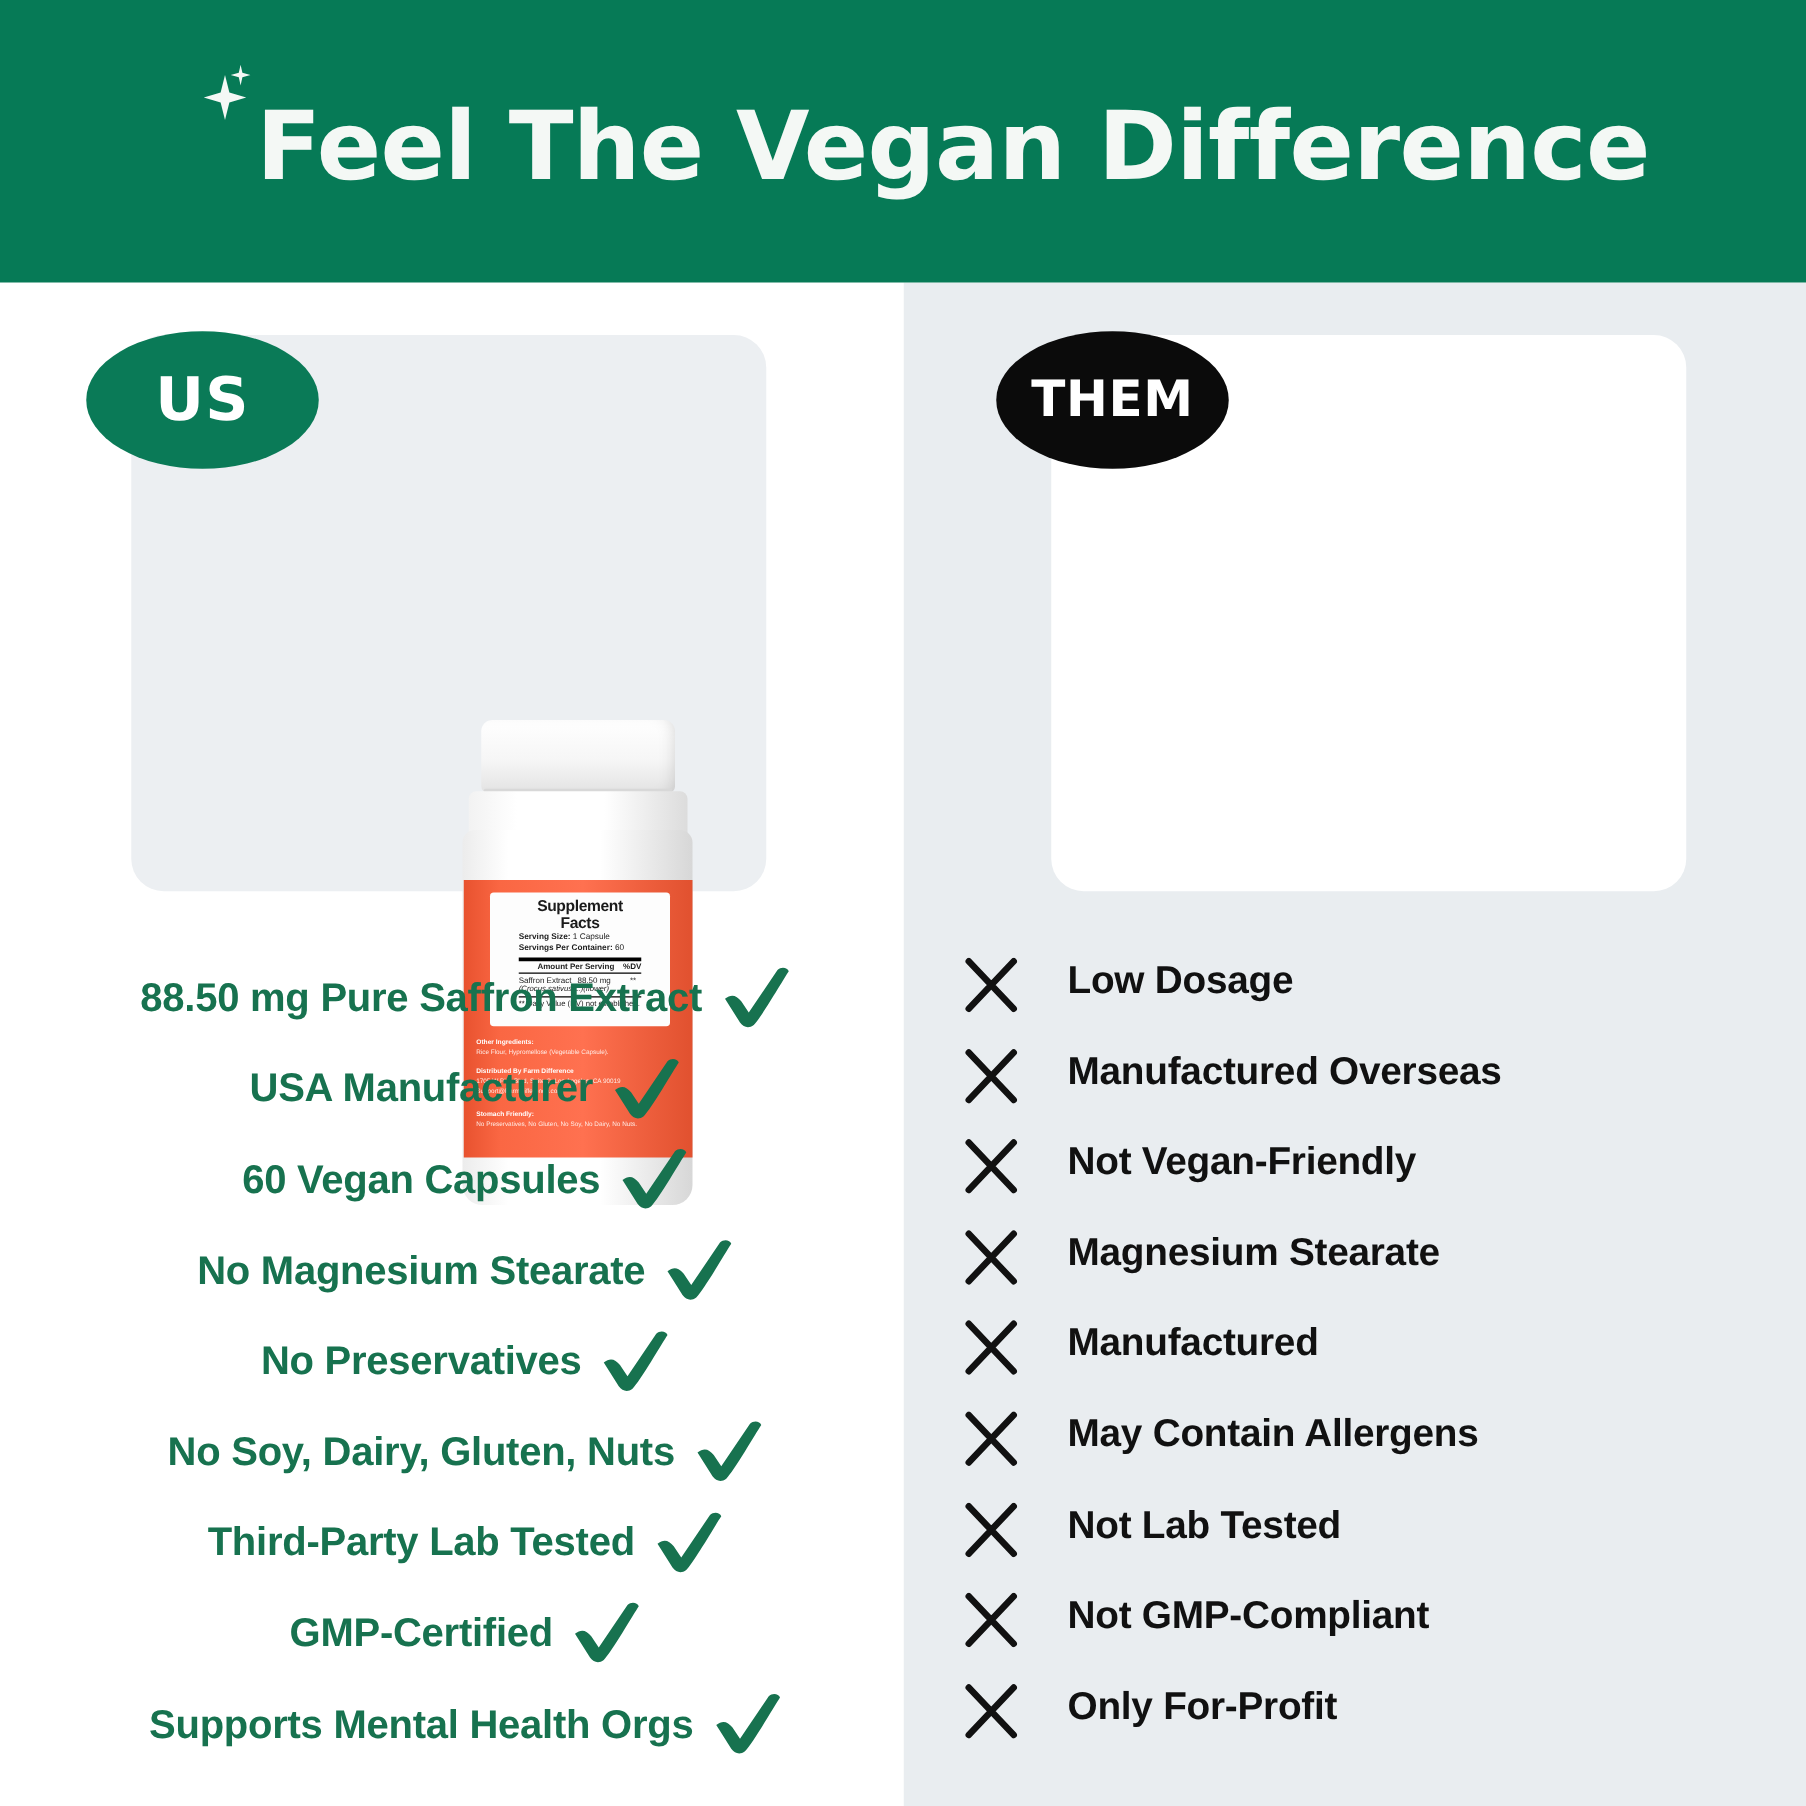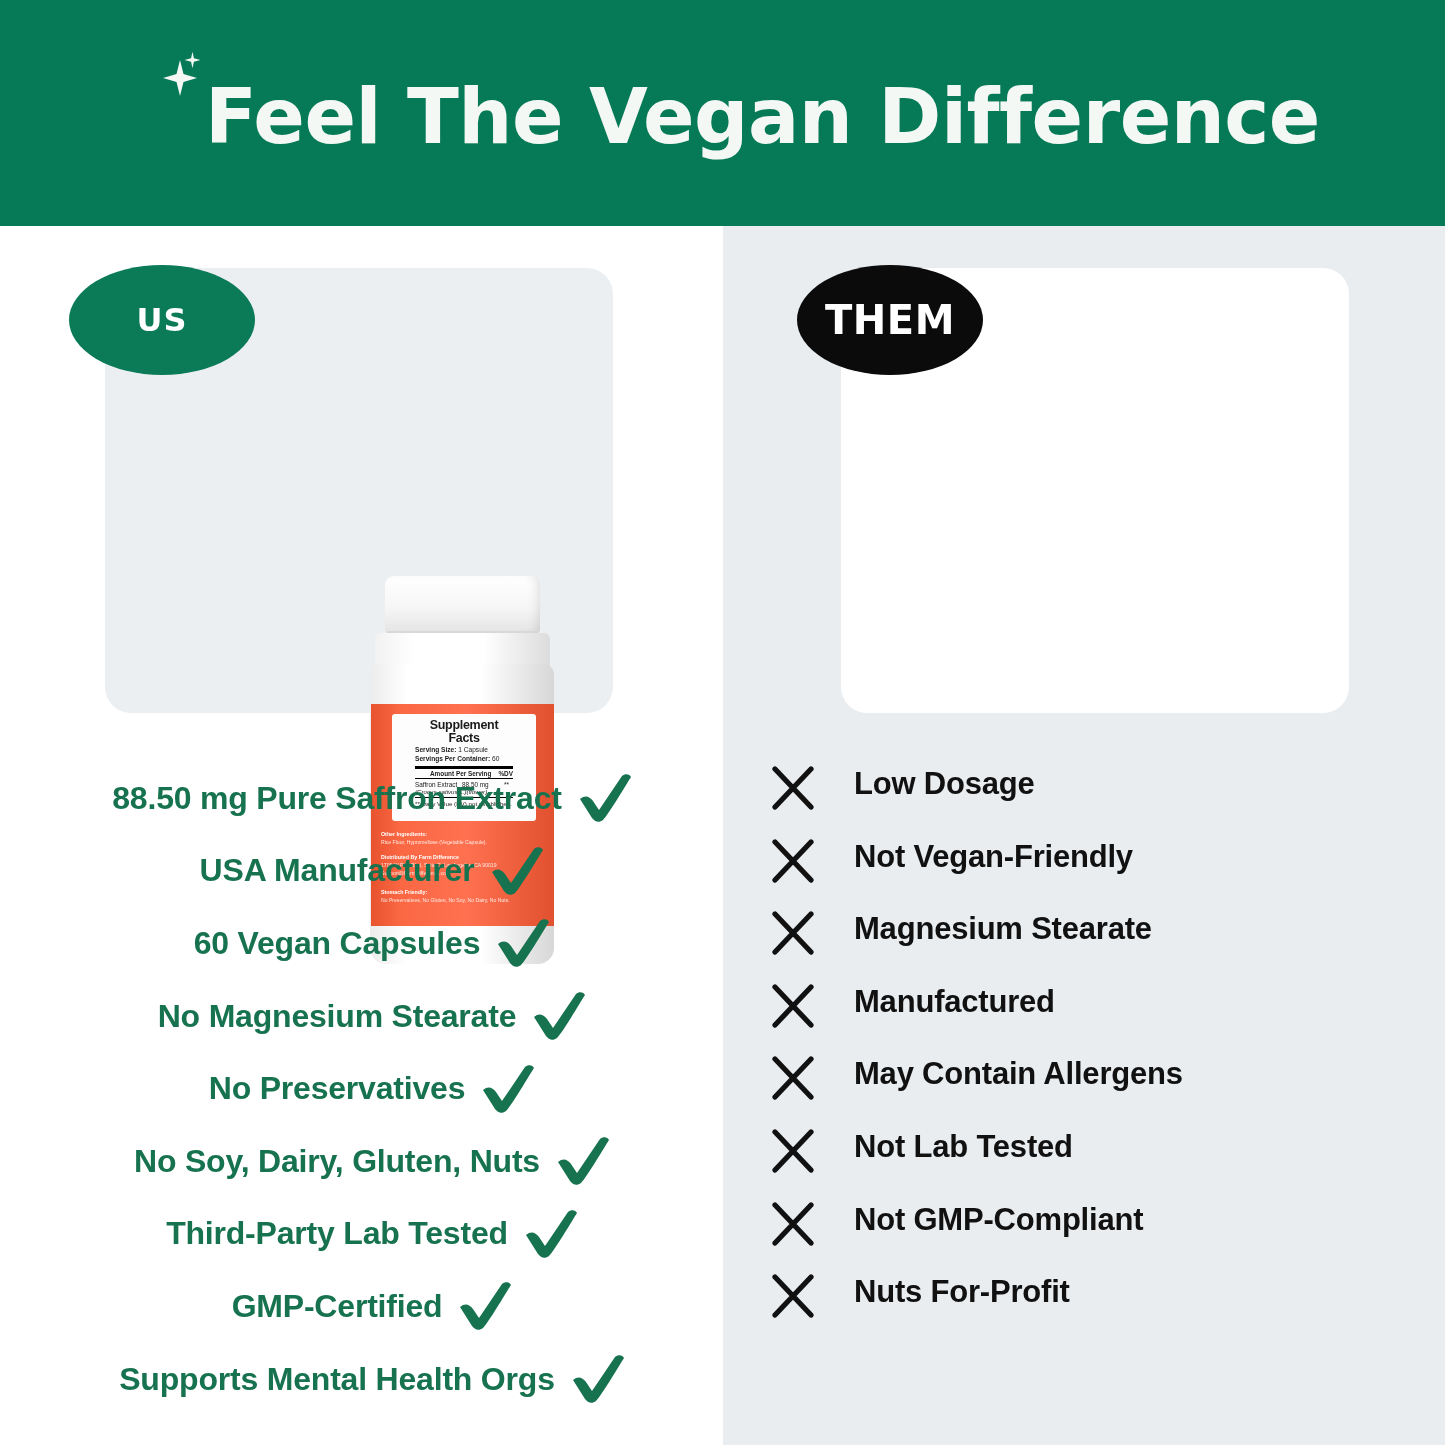--- a/index.html
+++ b/index.html
@@ -46,21 +46,21 @@
 
   
   .badge{
     position:absolute;display:flex;align-items:center;justify-content:center;
     border-radius:50%;
     font-weight:bold;color:#ffffff;
     font-family:"DejaVu Sans","Liberation Sans",sans-serif;
   }
   .badge-us{
     left:69px;top:265px;width:186px;height:110px;
-    background:#0a7a57;font-size:32px;letter-spacing:1px;
+    background:#0a7a57;font-size:48px;letter-spacing:1px;
   }
   .badge-them{
     left:797px;top:265px;width:186px;height:110px;
     background:#0b0b0b;font-size:40px;letter-spacing:0.5px;
   }
 
   
   .bottle-us{position:absolute;left:252px;top:308px;width:210px;height:390px;}
   .bu-cap{
     position:absolute;left:28px;top:0;width:155px;height:58px;
@@ -293,20 +293,28 @@
           </svg>
         </span>
         <span class="txt">Low Dosage</span>
       </div>
       <div class="row-them">
         <span class="mark">
           <svg width="44" height="44" viewBox="0 0 44 44">
             <path d="M5 3 L41 41 M41 3 L5 41" stroke="#111111" stroke-width="5.2" stroke-linecap="round" fill="none"></path>
           </svg>
         </span>
+        <span class="txt">Manufactured Overseas</span>
+      </div>
+      <div class="row-them">
+        <span class="mark">
+          <svg width="44" height="44" viewBox="0 0 44 44">
+            <path d="M5 3 L41 41 M41 3 L5 41" stroke="#111111" stroke-width="5.2" stroke-linecap="round" fill="none"></path>
+          </svg>
+        </span>
         <span class="txt">Not Vegan-Friendly</span>
       </div>
       <div class="row-them">
         <span class="mark">
           <svg width="44" height="44" viewBox="0 0 44 44">
             <path d="M5 3 L41 41 M41 3 L5 41" stroke="#111111" stroke-width="5.2" stroke-linecap="round" fill="none"></path>
           </svg>
         </span>
         <span class="txt">Magnesium Stearate</span>
       </div>
@@ -341,17 +349,17 @@
           </svg>
         </span>
         <span class="txt">Not GMP-Compliant</span>
       </div>
       <div class="row-them">
         <span class="mark">
           <svg width="44" height="44" viewBox="0 0 44 44">
             <path d="M5 3 L41 41 M41 3 L5 41" stroke="#111111" stroke-width="5.2" stroke-linecap="round" fill="none"></path>
           </svg>
         </span>
-        <span class="txt">Nuts For-Profit</span>
+        <span class="txt">Only For-Profit</span>
       </div>
     </div>
 
 </div>
 
 </body></html>

